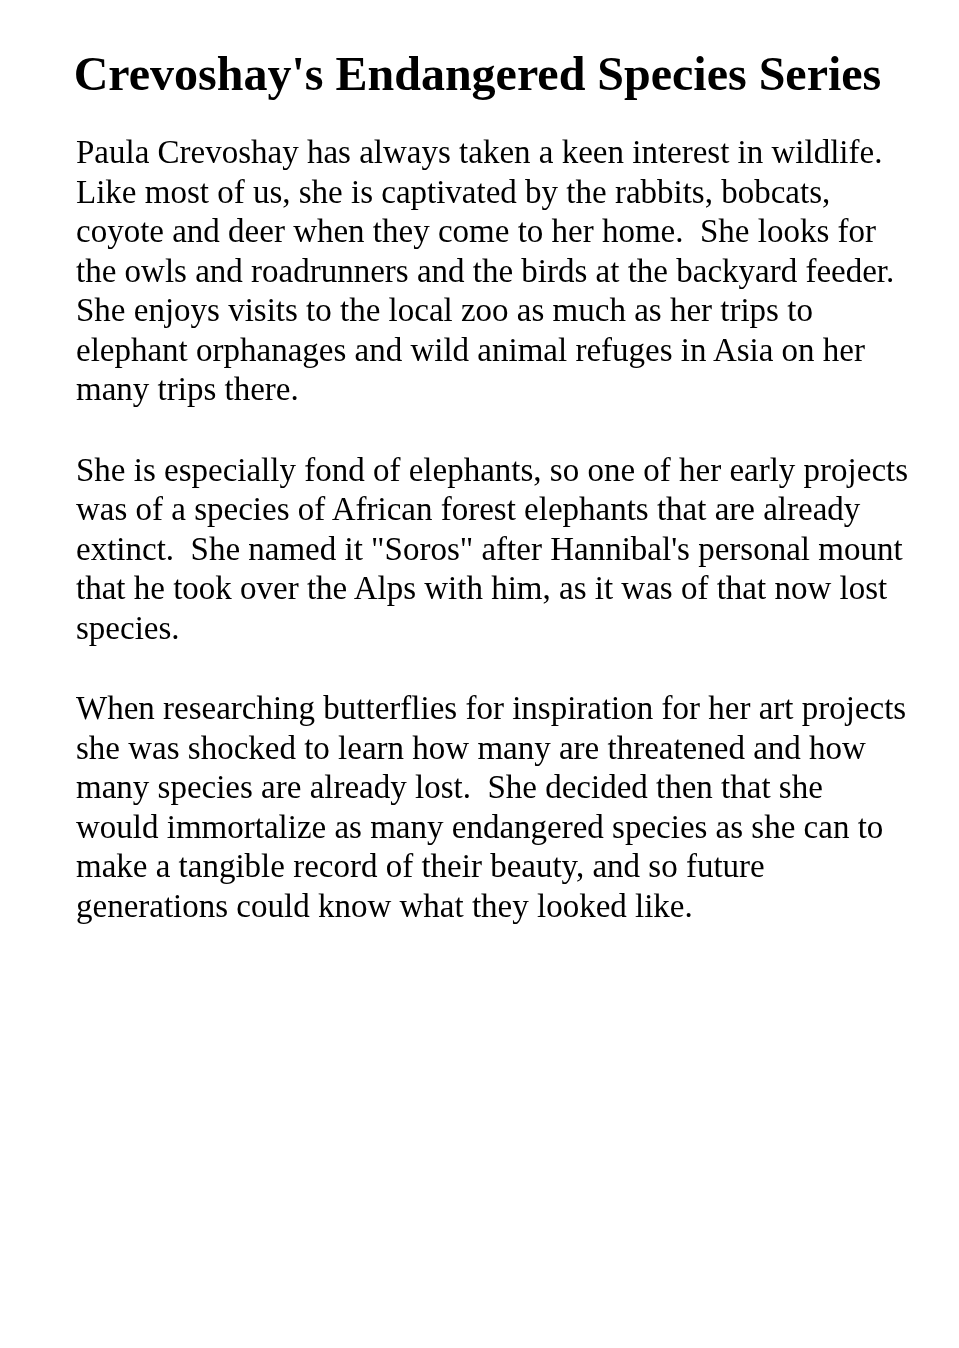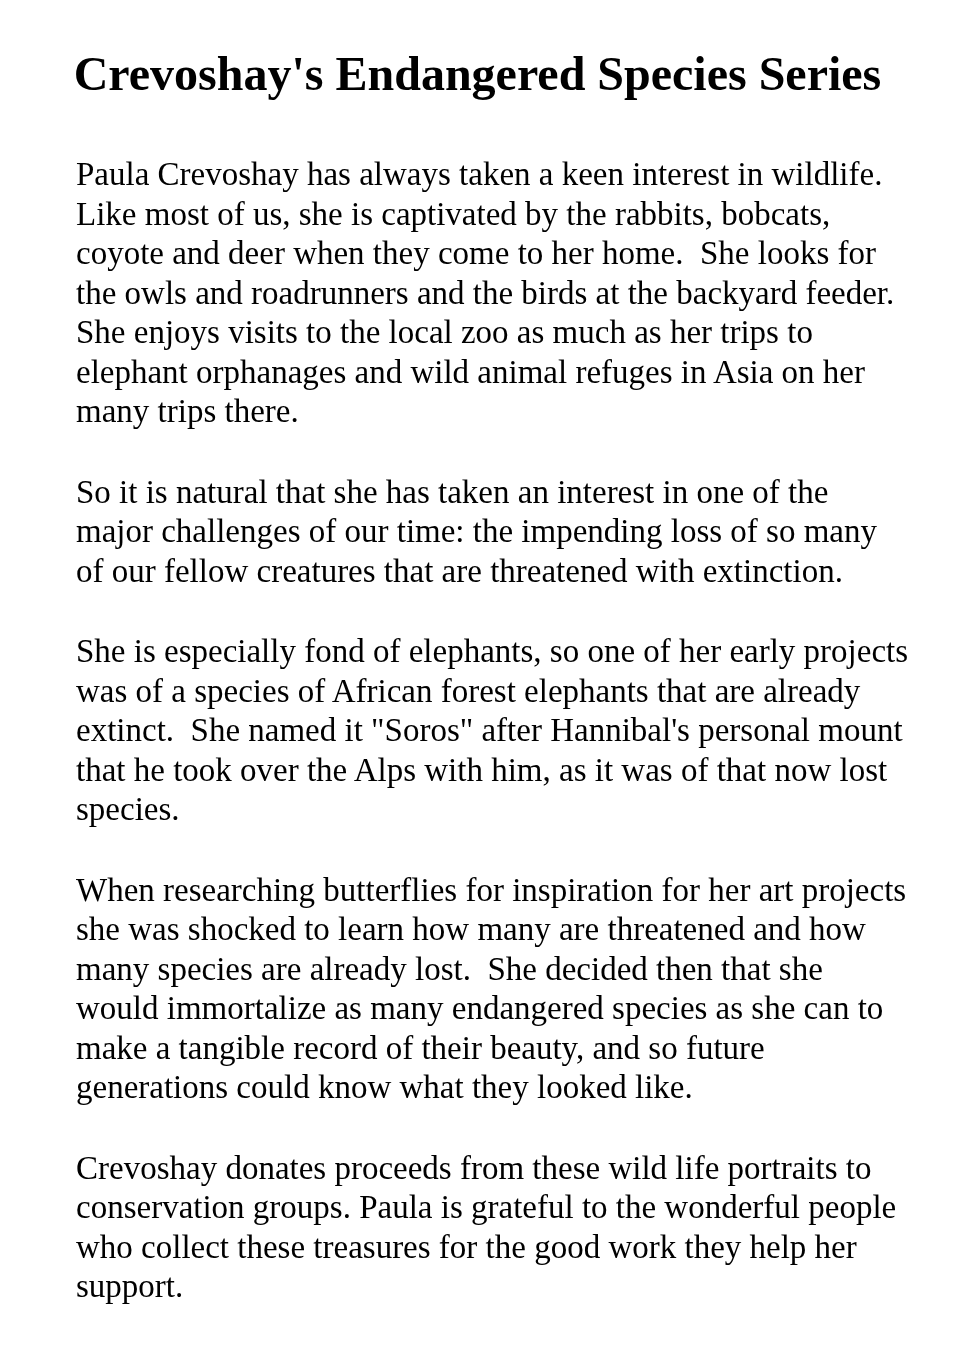--- a/index.html
+++ b/index.html
@@ -36,48 +36,41 @@
   }
   .content p.body-para {
     margin: 41px 0 0 0;
     padding: 0;
     font-size: 33px;
     line-height: 39.5px;
     white-space: pre-wrap;
     text-align: left;
   }
   .content p.body-para:first-child {
-    margin-top: 54px;
+    margin-top: 32px;
   }
 </style>
 </head>
 <body>
 
 <div class="page">
   <h1 class="doc-title">Crevoshay's Endangered Species Series</h1>
   <main class="content">
     <p class="body-para">Paula Crevoshay has always taken a keen interest in wildlife.
 Like most of us, she is captivated by the rabbits, bobcats,
 coyote and deer when they come to her home.  She looks for
 the owls and roadrunners and the birds at the backyard feeder.
 She enjoys visits to the local zoo as much as her trips to
 elephant orphanages and wild animal refuges in Asia on her
 many trips there.</p>
-    <p class="body-para">So it is natural that she has taken an interest in one of the
-major challenges of our time: the impending loss of so many
-of our fellow creatures that are threatened with extinction.</p>
     <p class="body-para">She is especially fond of elephants, so one of her early projects
 was of a species of African forest elephants that are already
 extinct.  She named it "Soros" after Hannibal's personal mount
 that he took over the Alps with him, as it was of that now lost
 species.</p>
     <p class="body-para">When researching butterflies for inspiration for her art projects
 she was shocked to learn how many are threatened and how
 many species are already lost.  She decided then that she
 would immortalize as many endangered species as she can to
 make a tangible record of their beauty, and so future
 generations could know what they looked like.</p>
-    <p class="body-para">Crevoshay donates proceeds from these wild life portraits to
-conservation groups. Paula is grateful to the wonderful people
-who collect these treasures for the good work they help her
-support.</p>
   </main>
 </div>
 
 </body></html>

